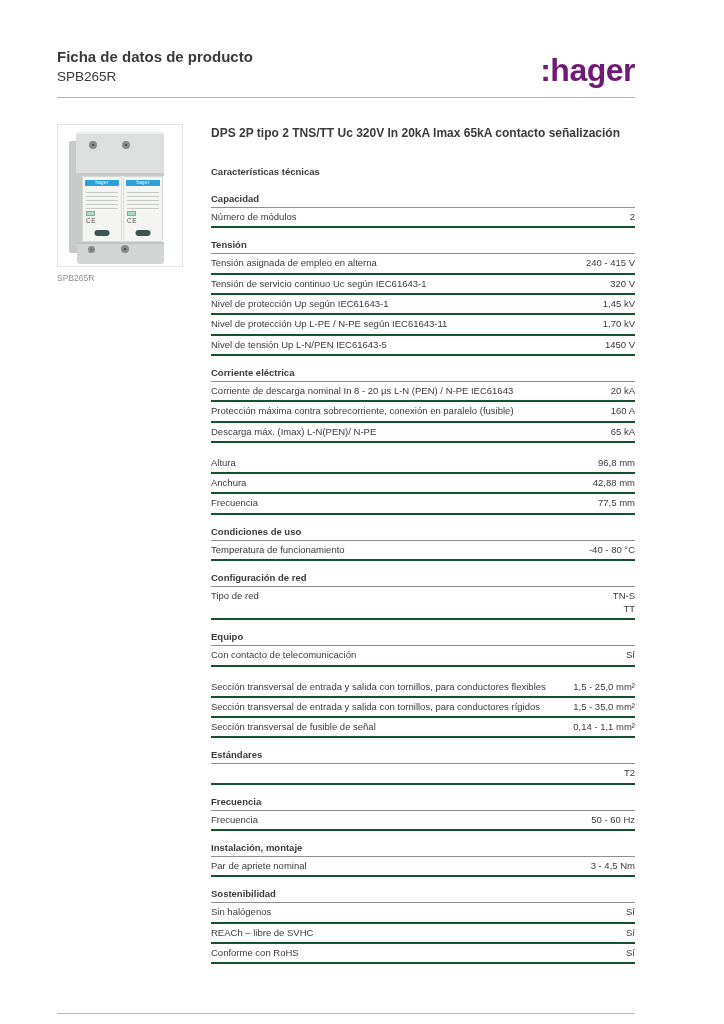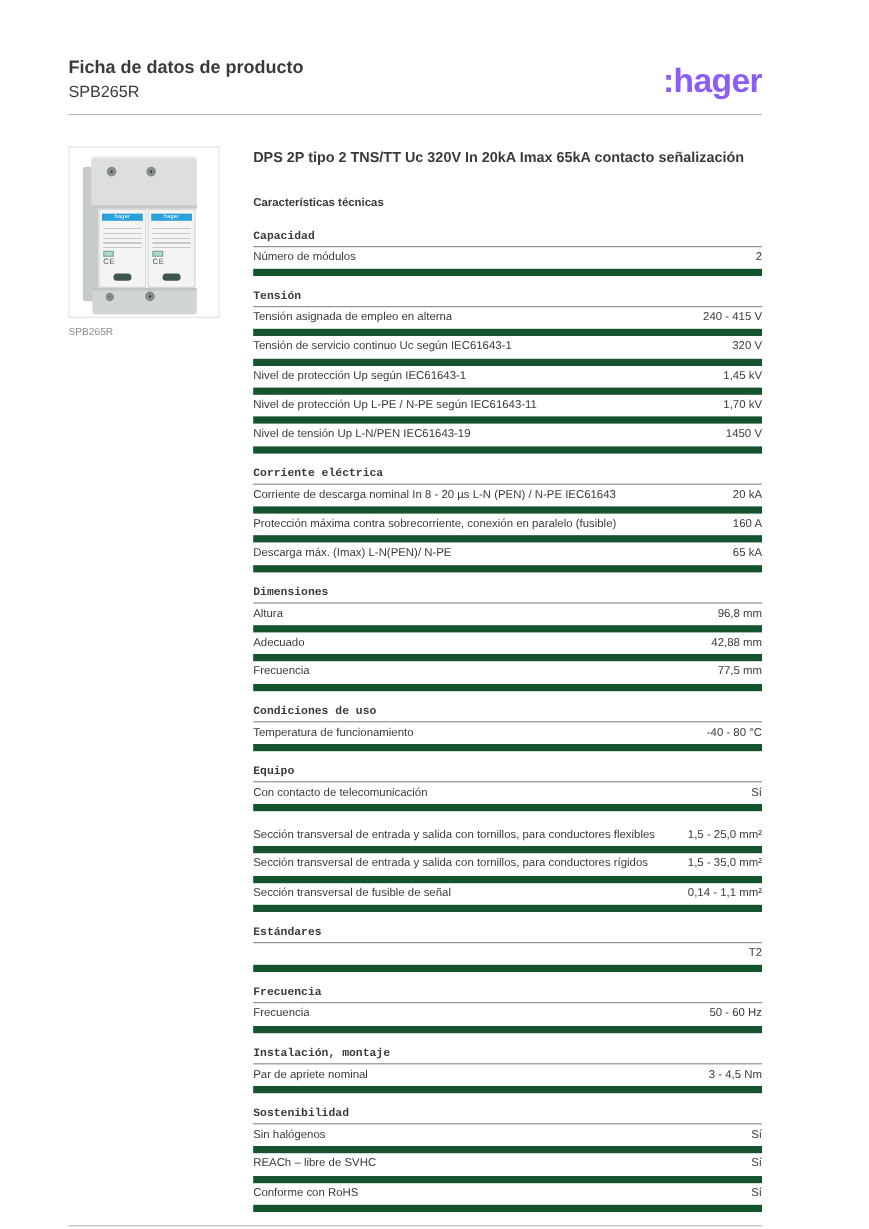--- a/index.html
+++ b/index.html
@@ -14,36 +14,36 @@
     width:724px; height:1024px;
     padding:20px 89px 16px 57px;
     display:flex; flex-direction:column;
     position:relative;
     margin-top:28px;
   }
   
   .top-header { display:flex; justify-content:space-between; align-items:flex-start; }
   .h-title { font-size:15px; font-weight:bold; line-height:1.25; color:#3a3a39; }
   .h-ref { font-size:13.5px; margin-top:2px; color:#3a3a39; }
-  .logo { font-size:28px; font-weight:bold; color:#8b5cf6; letter-spacing:-0.5px; line-height:1; margin-top:6px; }
+  .logo { font-size:32px; font-weight:bold; color:#701a75; letter-spacing:-0.5px; line-height:1; margin-top:6px; }
   .top-rule { border:none; border-top:1px solid #b8b8b8; margin:11px 0 0 0; }
 
   
   .main { display:flex; margin-top:26px; }
   .visual-col { width:128px; margin-right:26px; flex-shrink:0; }
   .specs-col { flex:1; min-width:0; }
 
   .desc { font-size:12px; font-weight:bold; margin:2px 0 26px 0; }
   .char-heading { font-size:9.5px; font-weight:bold; margin-bottom:16px; }
 
   .spec-section { margin-bottom:11px; }
-  .section-title { font-size:9.5px; font-weight:bold; padding-bottom:3px; border-bottom:1px solid #8f8f8f;font-family:Liberation Mono, monospace; }
+  .section-title { font-size:9.5px; font-weight:bold; padding-bottom:3px; border-bottom:1px solid #8f8f8f; }
   .spec-row {
     display:flex; justify-content:space-between; align-items:flex-start;
-    font-size:9.5px; padding:3px 0 2.5px 0; border-bottom:6px solid #14532d;
+    font-size:9.5px; padding:3px 0 2.5px 0; border-bottom:2px solid #14532d;
     line-height:1.35;
   }
   .row-label { padding-right:10px; }
   .row-value { text-align:right; white-space:nowrap; margin-left:auto; }
 
   
   .photo-frame { width:126px; height:143px; border:1px solid #e3e3e3; background:#fff; position:relative; overflow:hidden; }
   .caption { font-size:8.5px; color:#8c8c8c; margin-top:6px; }
   .din-strip { position:absolute; left:11px; top:16px; width:13px; height:112px; background:#c7cbca; border-radius:2px; }
   .block-top { position:absolute; left:18px; top:7px; width:88px; height:44px; background:#dcdfde; border-radius:3px 3px 0 0; box-shadow:inset 0 -3px 0 #c5c9c8, inset 0 2px 0 #eceeed; }
@@ -138,59 +138,65 @@
             </div>
             <div class="spec-row">
               <span class="row-label">Nivel de protección Up según IEC61643-1</span>
               <span class="row-value">1,45 kV</span>
             </div>
             <div class="spec-row">
               <span class="row-label">Nivel de protección Up L-PE / N-PE según IEC61643-11</span>
               <span class="row-value">1,70 kV</span>
             </div>
             <div class="spec-row">
-              <span class="row-label">Nivel de tensión Up L-N/PEN IEC61643-19</span>
+              <span class="row-label">Nivel de tensión Up L-N/PEN IEC61643-5</span>
               <span class="row-value">1450 V</span>
             </div>
           </section>
           <section class="spec-section">
             <div class="section-title">Corriente eléctrica</div>
             <div class="spec-row">
               <span class="row-label">Corriente de descarga nominal In 8 - 20 µs L-N (PEN) / N-PE IEC61643</span>
               <span class="row-value">20 kA</span>
             </div>
             <div class="spec-row">
               <span class="row-label">Protección máxima contra sobrecorriente, conexión en paralelo (fusible)</span>
               <span class="row-value">160 A</span>
             </div>
             <div class="spec-row">
               <span class="row-label">Descarga máx. (Imax) L-N(PEN)/ N-PE</span>
               <span class="row-value">65 kA</span>
             </div>
           </section>
           <section class="spec-section">
-            <div class="section-title">Dimensiones</div>
             <div class="spec-row">
               <span class="row-label">Altura</span>
               <span class="row-value">96,8 mm</span>
             </div>
             <div class="spec-row">
-              <span class="row-label">Adecuado</span>
+              <span class="row-label">Anchura</span>
               <span class="row-value">42,88 mm</span>
             </div>
             <div class="spec-row">
               <span class="row-label">Frecuencia</span>
               <span class="row-value">77,5 mm</span>
             </div>
           </section>
           <section class="spec-section">
             <div class="section-title">Condiciones de uso</div>
             <div class="spec-row">
               <span class="row-label">Temperatura de funcionamiento</span>
               <span class="row-value">-40 - 80 °C</span>
+            </div>
+          </section>
+          <section class="spec-section">
+            <div class="section-title">Configuración de red</div>
+            <div class="spec-row">
+              <span class="row-label">Tipo de red</span>
+              <span class="row-value">TN-S<br>TT</span>
             </div>
           </section>
           <section class="spec-section">
             <div class="section-title">Equipo</div>
             <div class="spec-row">
               <span class="row-label">Con contacto de telecomunicación</span>
               <span class="row-value">Sí</span>
             </div>
           </section>
           <section class="spec-section">

